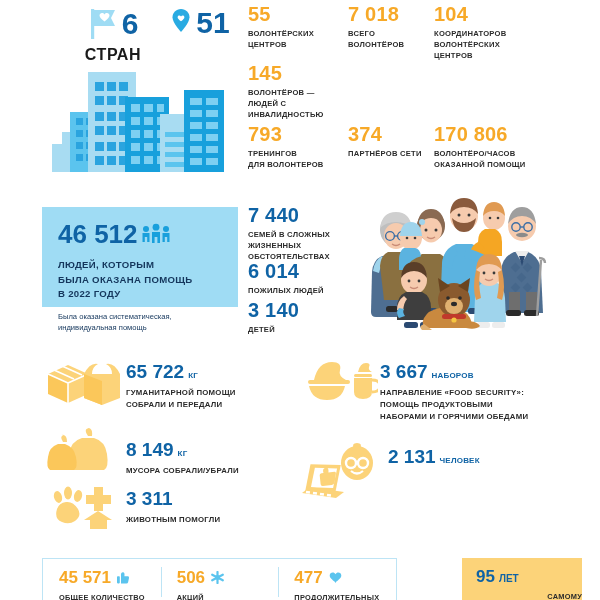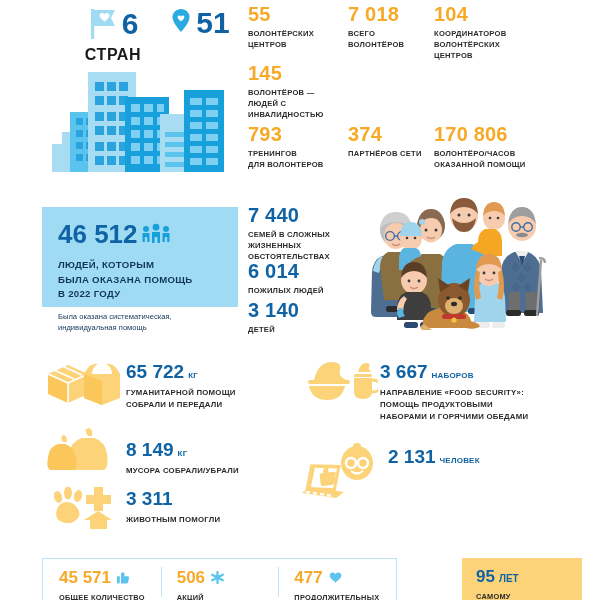--- a/index.html
+++ b/index.html
@@ -69,21 +69,21 @@
   .bcell + .bcell::before{
     content:""; position:absolute; left:0; top:8px; bottom:8px; width:1px; background:#BDE4F5;
   }
   .bcell .bnum { font-size:17px; font-weight:700; color:#F7A928; line-height:1; display:flex; align-items:center; gap:6px;}
   .bcell .blbl { font-size:7.4px; font-weight:700; color:#2b2b2b; text-transform:uppercase; letter-spacing:.25px; margin-top:7px;}
   .byellow {
     position:absolute; background:#FCD379; padding:10px 0 0 14px;
   }
   .byellow .bnum { font-size:17px; font-weight:700; color:#0F63A5; line-height:1; }
   .byellow .bunit { font-size:10px; font-weight:700; color:#0F63A5; text-transform:uppercase; margin-left:4px; }
-  .byellow .blbl { font-size:7.4px; font-weight:700; color:#2b2b2b; text-transform:uppercase; letter-spacing:.25px; margin-top:7px;}
+  .byellow .blbl { font-size:7.4px; font-weight:700; color:#2b2b2b; text-transform:uppercase; letter-spacing:.25px; margin-top:7px;text-align:right;}
   svg { display:block; }
 </style>
 </head>
 <body>
 
 <div class="page">
 
   <div class="bignum-wrap" style="left:58px; top:6px; width:110px;">
     <div class="bignum-row">
       <span>

